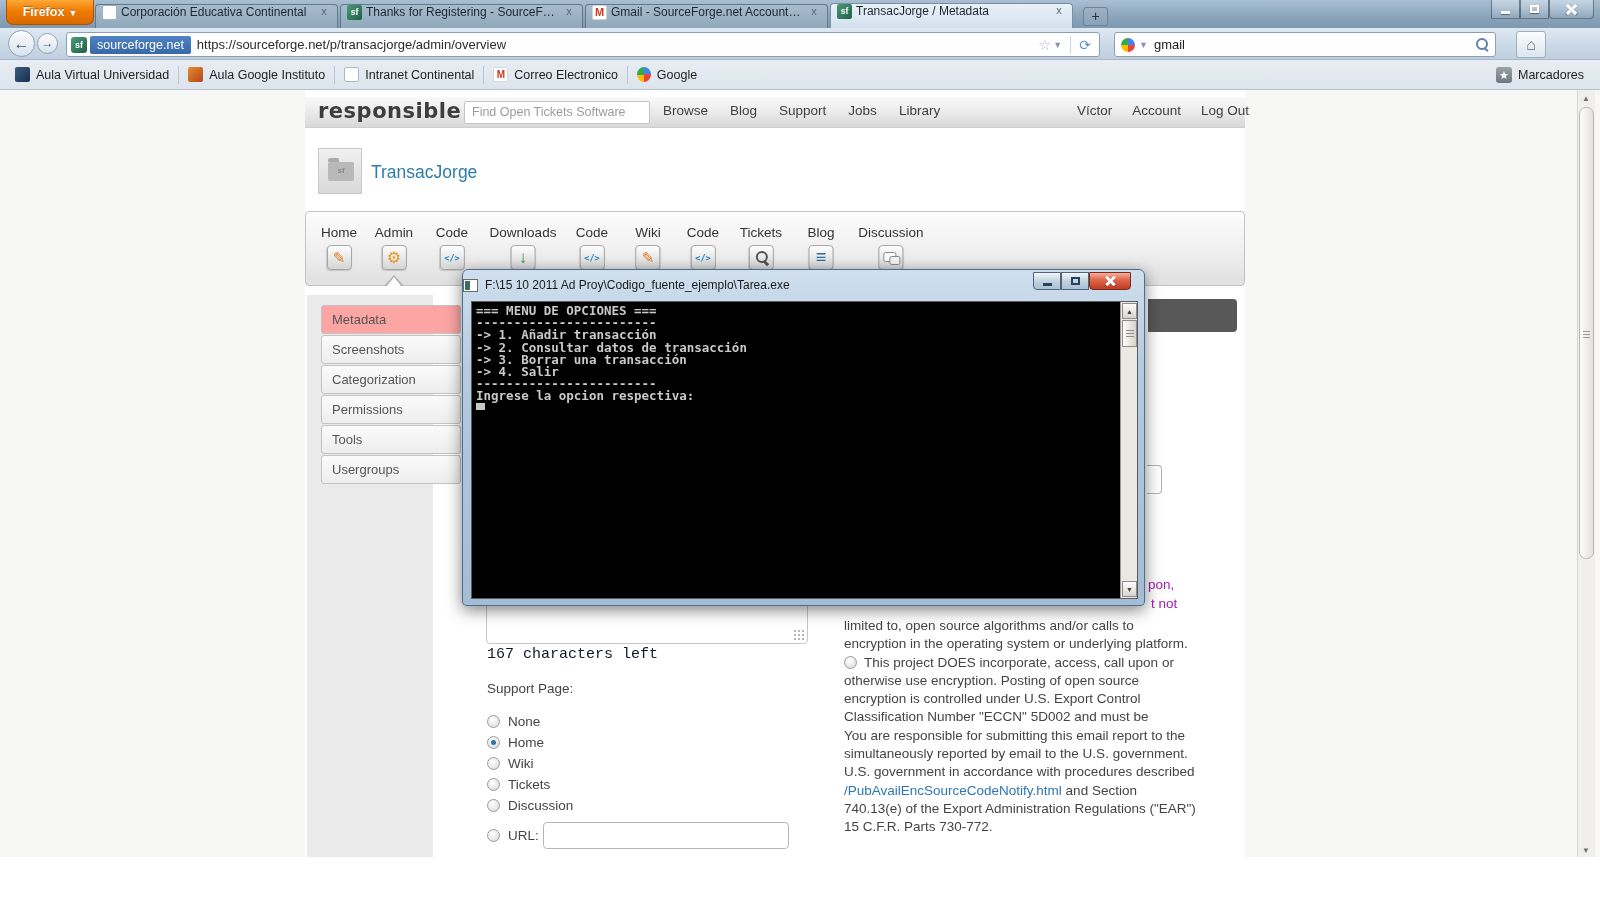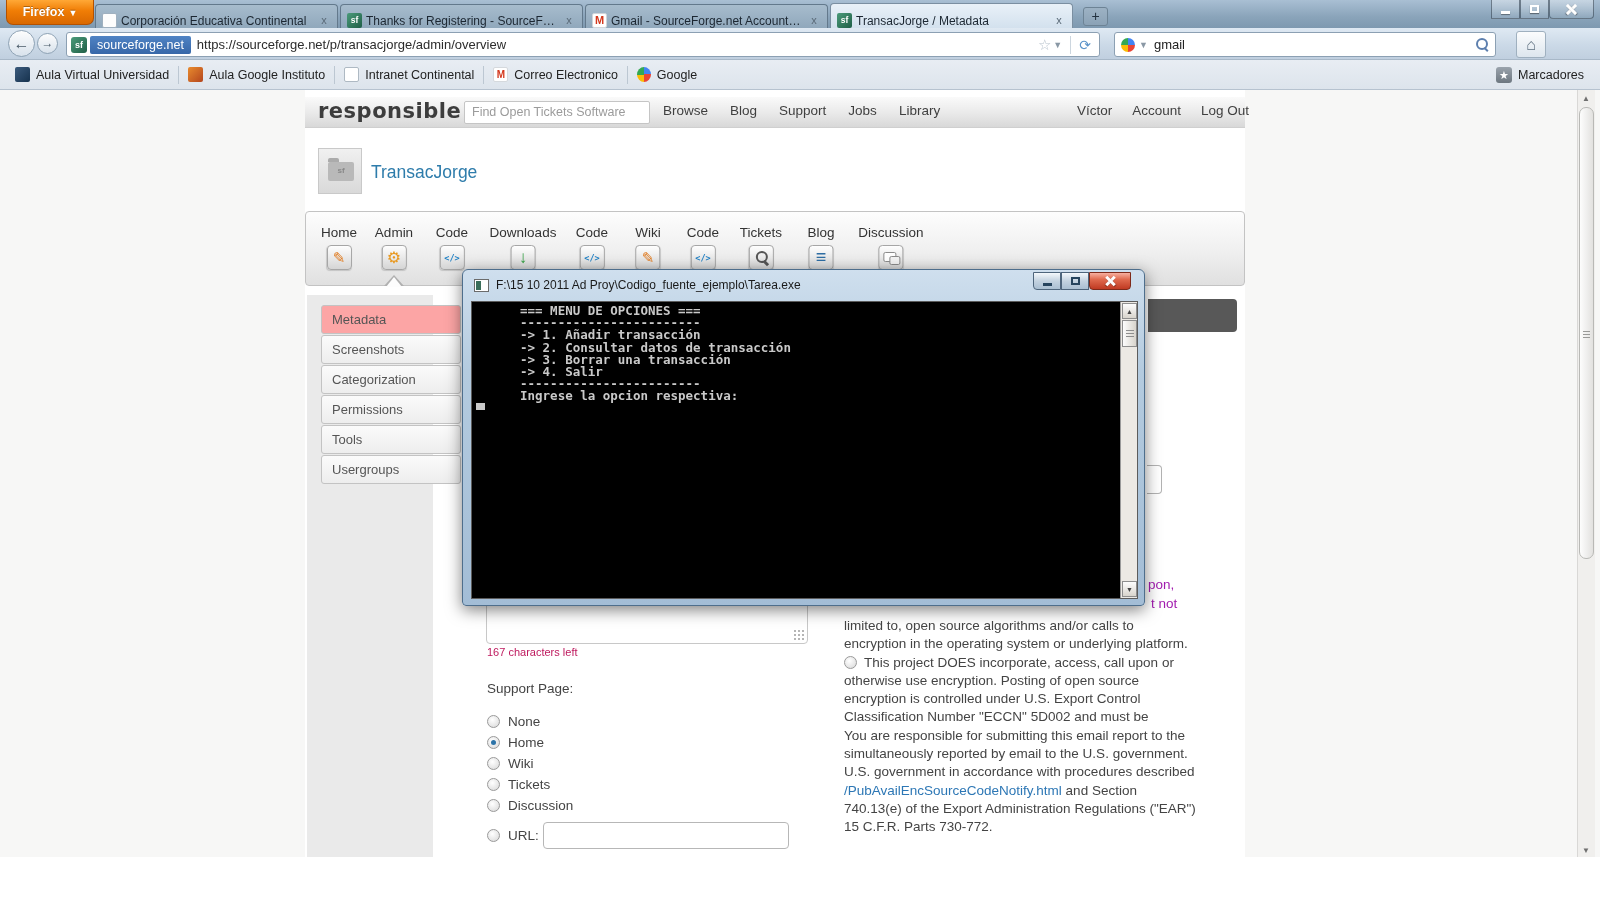--- a/index.html
+++ b/index.html
@@ -11,21 +11,21 @@
   .titlebar { position:absolute; left:0; top:0; width:1600px; height:28px;
     background:linear-gradient(180deg,#a9bfd3 0%,#8aa4ba 60%,#7e99b0 100%); }
   .ff-btn { position:absolute; left:6px; top:0; width:88px; height:25px;
     background:linear-gradient(180deg,#ffa836 0%,#f07d05 45%,#d96800 100%);
     border:1px solid #b35100; border-top:none; border-radius:0 0 7px 7px;
     color:#fff; font-size:12.5px; font-weight:bold; line-height:24px; text-align:center; text-shadow:0 -1px 0 rgba(0,0,0,.3); cursor:default; }
   .ff-btn .caret { font-size:9px; margin-left:4px; }
   .tab { position:absolute; top:4px; height:24px; width:243px; border-radius:4px 4px 0 0;
     border:1px solid #63798c; border-bottom:none;
     background:linear-gradient(180deg,#a7bccd 0%,#90a8bc 100%);
-    display:flex; align-items:flex-end; padding:0 6px; font-size:12px; color:#1c2732; }
+    display:flex; align-items:flex-start; padding:0 6px; font-size:12px; color:#1c2732; }
   .tab.active { top:3px; height:25px; background:linear-gradient(180deg,#e9f1f8 0%,#d3e1ee 100%); border-color:#7b8f a1; border-color:#7b8fa1; z-index:3; }
   .tab .tab-title { flex:1; overflow:hidden; white-space:nowrap; text-overflow:ellipsis; margin:0 4px; }
   .tab .tab-close { width:14px; height:14px; line-height:12px; text-align:center; color:#5a6a78; font-size:11px; border-radius:2px; }
   .favicon { width:15px; height:15px; flex:0 0 15px; border-radius:2px; position:relative; }
   .fav-page { background:#fdfdfd; border:1px solid #9fb0bf; }
   .fav-sf { background:linear-gradient(135deg,#4b9b7a,#1f5f47); color:#fff; font-size:8.5px; font-weight:bold; text-align:center; line-height:15px; }
   .fav-gmail { background:#fff; border:1px solid #d0d5da; color:#d3371c; font-weight:bold; font-size:11px; text-align:center; line-height:13px; }
   .newtab-btn { position:absolute; left:1083px; top:7px; width:25px; height:19px; border:1px solid #6d8395; border-radius:3px;
     background:linear-gradient(180deg,#9db2c4,#8ba2b6); color:#243240; font-size:14px; line-height:17px; text-align:center; }
   .win-controls { position:absolute; right:6px; top:0; display:flex; }
@@ -135,57 +135,57 @@
   .side-btn.active { background:#fca5a5; }
 
   .dark-block { position:absolute; left:1148px; top:299px; width:89px; height:33px; background:#585858; border-radius:0 4px 4px 0; }
   .partial-input { position:absolute; left:1147px; top:465px; width:15px; height:29px; background:#fff;
     border:1px solid #b3b3b3; border-left:none; border-radius:0 4px 4px 0; }
 
   .desc-textarea { position:absolute; left:486px; top:562px; width:322px; height:82px; background:#fff;
     border:1px solid #c8c8c8; border-radius:4px; }
   .desc-textarea::after { content:""; position:absolute; right:3px; bottom:3px; width:11px; height:11px;
     background-image:radial-gradient(#b5b5b5 1px, transparent 1.3px); background-size:4px 4px; }
-  .chars-left { position:absolute; left:487px; top:646px; font-size:11px; color:#be185d; }
+  .chars-left { position:absolute; left:487px; top:646px; font-size:15px; color:#0f172a;font-family:Liberation Mono, monospace; }
   .support-label { position:absolute; left:487px; top:681px; font-size:13.5px; color:#444; }
   .radio { width:13px; height:13px; border-radius:50%; border:1px solid #9a9a9a;
     background:radial-gradient(circle at 40% 35%, #ffffff 0%, #e3e3e3 70%, #cfcfcf 100%); position:relative; }
   .radio.checked::after { content:""; position:absolute; left:3px; top:3px; width:5px; height:5px; border-radius:50%; background:#2c73a8; }
   .support-row { position:absolute; left:487px; display:flex; align-items:center; font-size:13.5px; color:#444; }
   .support-row .radio { margin-right:8px; }
   .url-row-input { position:absolute; left:543px; top:822px; width:246px; height:27px; background:#fff; border:1px solid #b7b7b7; border-radius:4px; }
 
   .enc-frag { position:absolute; font-size:13.5px; color:#a21caf; }
   .enc-block { position:absolute; left:844px; top:618px; width:336px; font-size:13.5px; color:#444; }
   .enc-line { height:18.3px; white-space:nowrap; }
   .enc-line .radio { display:inline-block; vertical-align:-2px; margin-right:7px; }
   .enc-link { color:#2d77b5; }
 
   
   .console-win { position:absolute; left:462px; top:269px; width:683px; height:337px; border-radius:6px 6px 4px 4px;
     border:1px solid #4e6e8c; background:linear-gradient(180deg,#cfdfee 0%,#b4cbdf 30%,#a3bdd6 100%);
     box-shadow:0 4px 16px rgba(0,0,0,.5); }
-  .con-titlebar { position:absolute; left:0; top:0; width:100%; height:30px; display:flex; align-items:center; padding-left:11px; }
+  .con-titlebar { position:absolute; left:0; top:0; width:100%; height:30px; display:flex; align-items:center; }
   .con-icon { width:15px; height:13px; border:1px solid #6b6b6b; background:#fff; position:relative; margin-right:7px; }
   .con-icon::before { content:""; position:absolute; left:1px; top:1px; width:5px; height:9px; background:#3a6e5a; }
   .con-title { font-size:12px; color:#1a1a1a; white-space:nowrap; }
   .con-btns { position:absolute; right:13px; top:2px; display:flex; }
   .con-btn { width:28px; height:18px; border:1px solid #4e657c; background:linear-gradient(180deg,#f4f8fc,#c3d2e0 50%,#aabfd2 100%);
     display:flex; align-items:center; justify-content:center; }
   .con-btn.first { border-radius:0 0 0 4px; }
   .con-btn.close { width:42px; border-radius:0 0 4px 4px;
     background:linear-gradient(180deg,#f7b0a0 0%,#e06a4e 40%,#c03a22 100%); border-color:#7e2a1a; }
   .cg-min { width:9px; height:3px; background:#26445e; margin-top:7px; }
   .cg-max { width:9px; height:8px; border:2px solid #26445e; }
   .cg-x { position:relative; width:12px; height:12px; }
   .cg-x::before,.cg-x::after { content:""; position:absolute; left:5px; top:0; width:3px; height:12px; background:#fff; box-shadow:0 1px 1px rgba(0,0,0,.35); }
   .cg-x::before { transform:rotate(45deg); } .cg-x::after { transform:rotate(-45deg); }
   .con-body { position:absolute; left:8px; top:31px; width:667px; height:298px; background:#000; border:1px solid #5c5c5c; }
   .con-text { position:absolute; left:4px; top:3px; font-family:"DejaVu Sans Mono","Liberation Mono",monospace;
-    font-size:12.5px; font-weight:bold; color:#c9c9c9; line-height:12.2px; white-space:pre;margin-left:44px; }
+    font-size:12.5px; font-weight:bold; color:#c9c9c9; line-height:12.2px; white-space:pre; }
   .con-cursor { position:absolute; left:4px; top:101px; width:9px; height:7px; background:#c9c9c9; }
   .con-scroll { position:absolute; right:0; top:0; width:17px; height:296px; background:#ece9e4; border-left:1px solid #9a9a9a; }
   .cs-btn { position:absolute; left:1px; width:15px; height:16px; background:linear-gradient(180deg,#fdfdfd,#d8d4cc);
     border:1px solid #8e8e8e; color:#444; font-size:7px; text-align:center; line-height:15px; }
   .cs-thumb { position:absolute; left:1px; top:18px; width:15px; height:27px; background:linear-gradient(90deg,#fdfdfd,#d8d4cc);
     border:1px solid #8e8e8e; }
   .cs-grip { position:absolute; left:3px; top:9px; width:8px; height:8px;
     background:repeating-linear-gradient(180deg,#8e8e8e 0 1px,transparent 1px 3px); }
 
   

